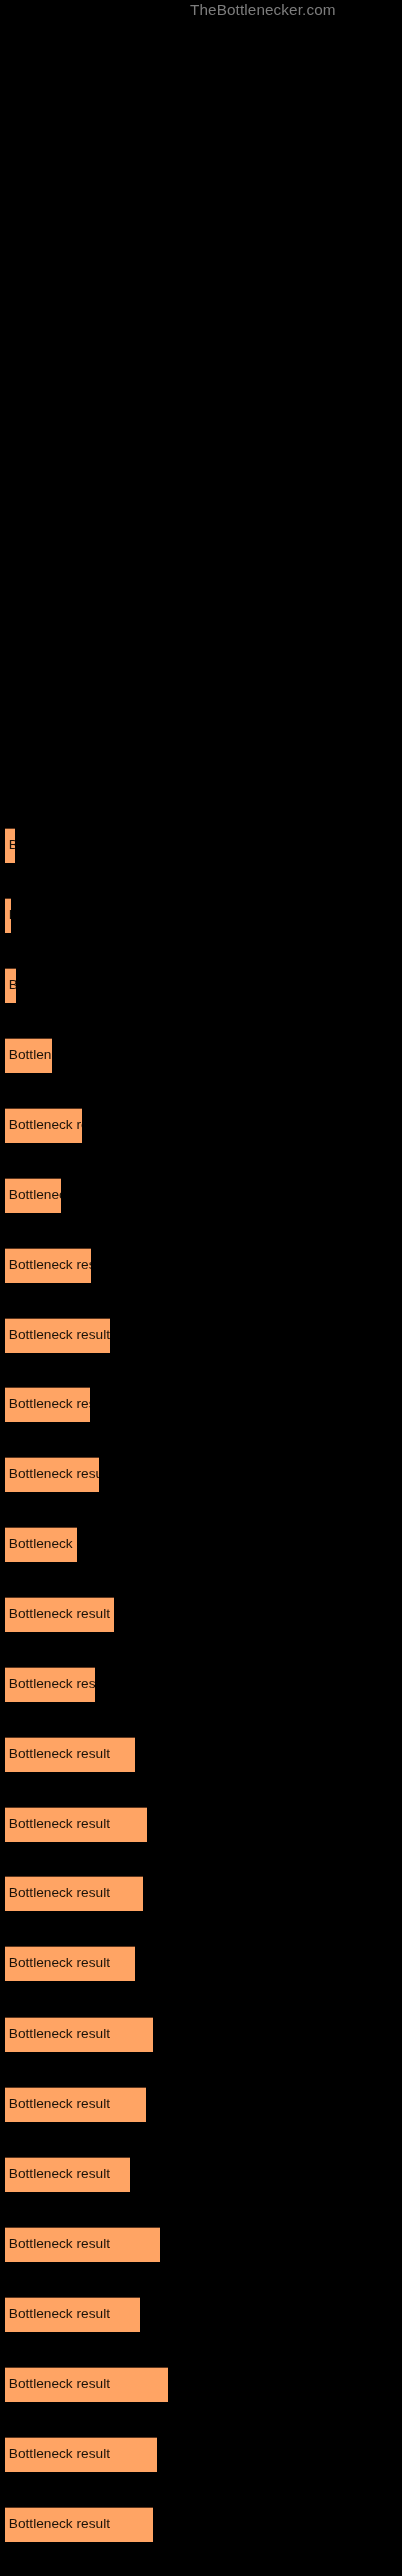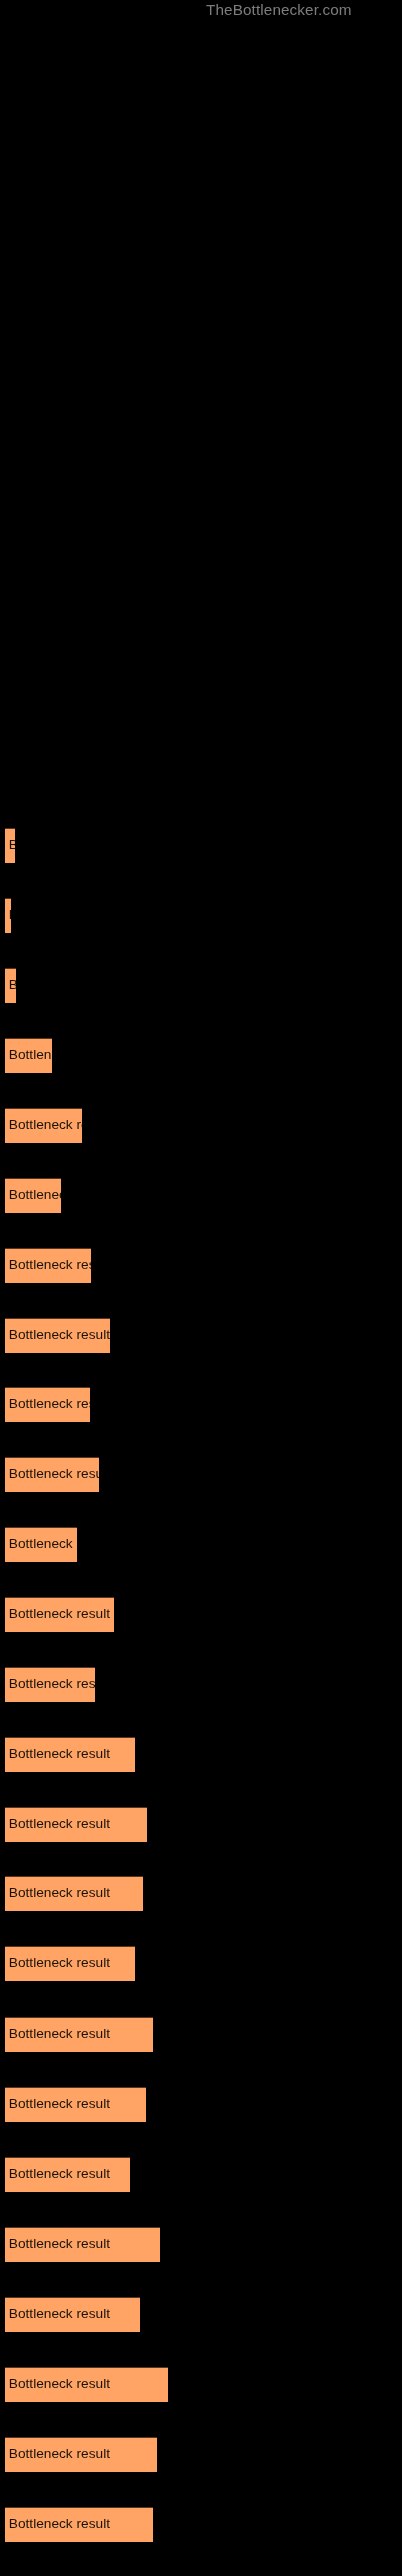--- a/index.html
+++ b/index.html
@@ -22,21 +22,21 @@
     width: 403px;
     height: 2576px;
     background: #000000;
     overflow: hidden;
   }
 
   
   .site-header {
     position: absolute;
     top: 0;
-    left: 16px;
+    left: 0;
     width: 342px;
     height: 22.5px;
   }
   .site-title {
     position: absolute;
     right: 6.4px;
     top: 0.8px;
     font-family: "Liberation Sans", sans-serif;
     font-size: 15.3px;
     line-height: 17.7px;

